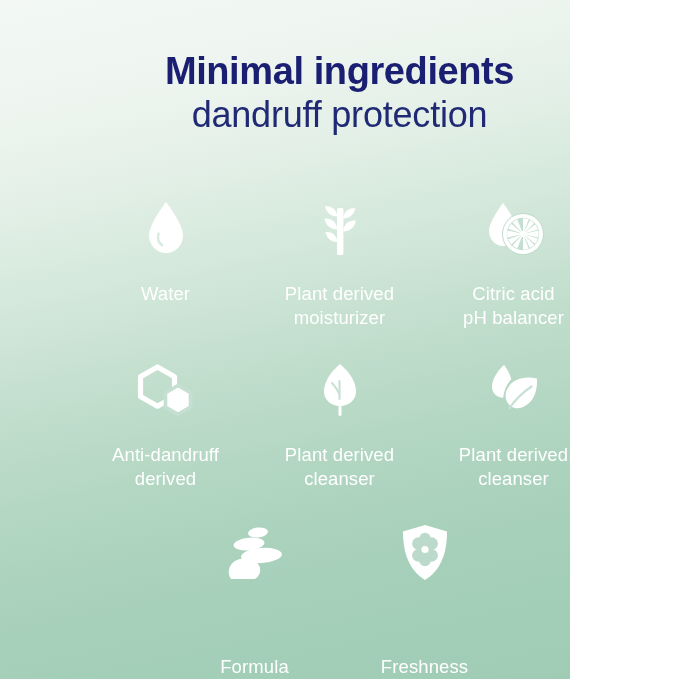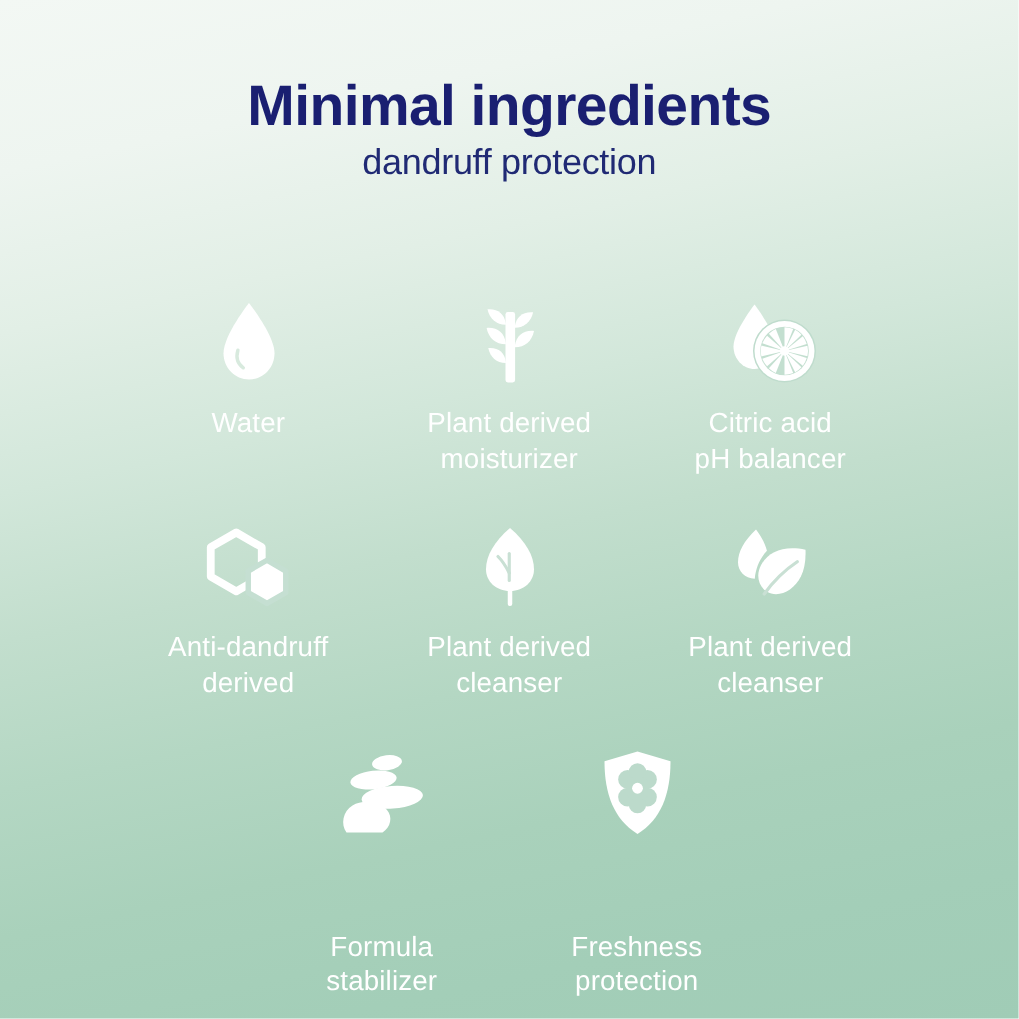--- a/index.html
+++ b/index.html
@@ -8,21 +8,21 @@
     padding: 0;
   }
   body {
     width: 679px;
     height: 679px;
     overflow: hidden;
     font-family: "Liberation Sans", sans-serif;
   }
   #infographic {
     position: relative;
-    width: 679px;
+    width: 570px;
     height: 679px;
     box-sizing: border-box;
     background: linear-gradient(168deg,
                 #f3f8f4 0%,
                 #eef5f0 14%,
                 #e2efe6 27%,
                 #d2e7da 40%,
                 #c2decd 52%,
                 #b4d7c3 64%,
                 #a9d1bb 76%,
@@ -43,21 +43,21 @@
   .heading .line1 {
     display: block;
     font-size: 38px;
     font-weight: 700;
     letter-spacing: -0.4px;
     color: #1a1f71;
   }
   .heading .line2 {
     display: block;
     margin-top: 6px;
-    font-size: 24px;
+    font-size: 36px;
     font-weight: 400;
     letter-spacing: -0.2px;
     color: #202a74;
   }
 
   
   .rows {
     position: absolute;
     top: 196px;
     left: 0;
@@ -78,21 +78,21 @@
     align-items: center;
   }
   .icon-box {
     height: 62px;
     display: flex;
     align-items: flex-end;
     justify-content: center;
   }
   .icon-box svg { display: block; }
   .cell-label {
-    margin-top: 12px;
+    margin-top: 24px;
     text-align: center;
     font-size: 18.5px;
     font-weight: 400;
     line-height: 1.28;
     color: #ffffff;
     letter-spacing: 0.1px;
     white-space: pre-line;
   }
   .row-3 .cell { width: 170px; gap: 48px; }
 </style>

